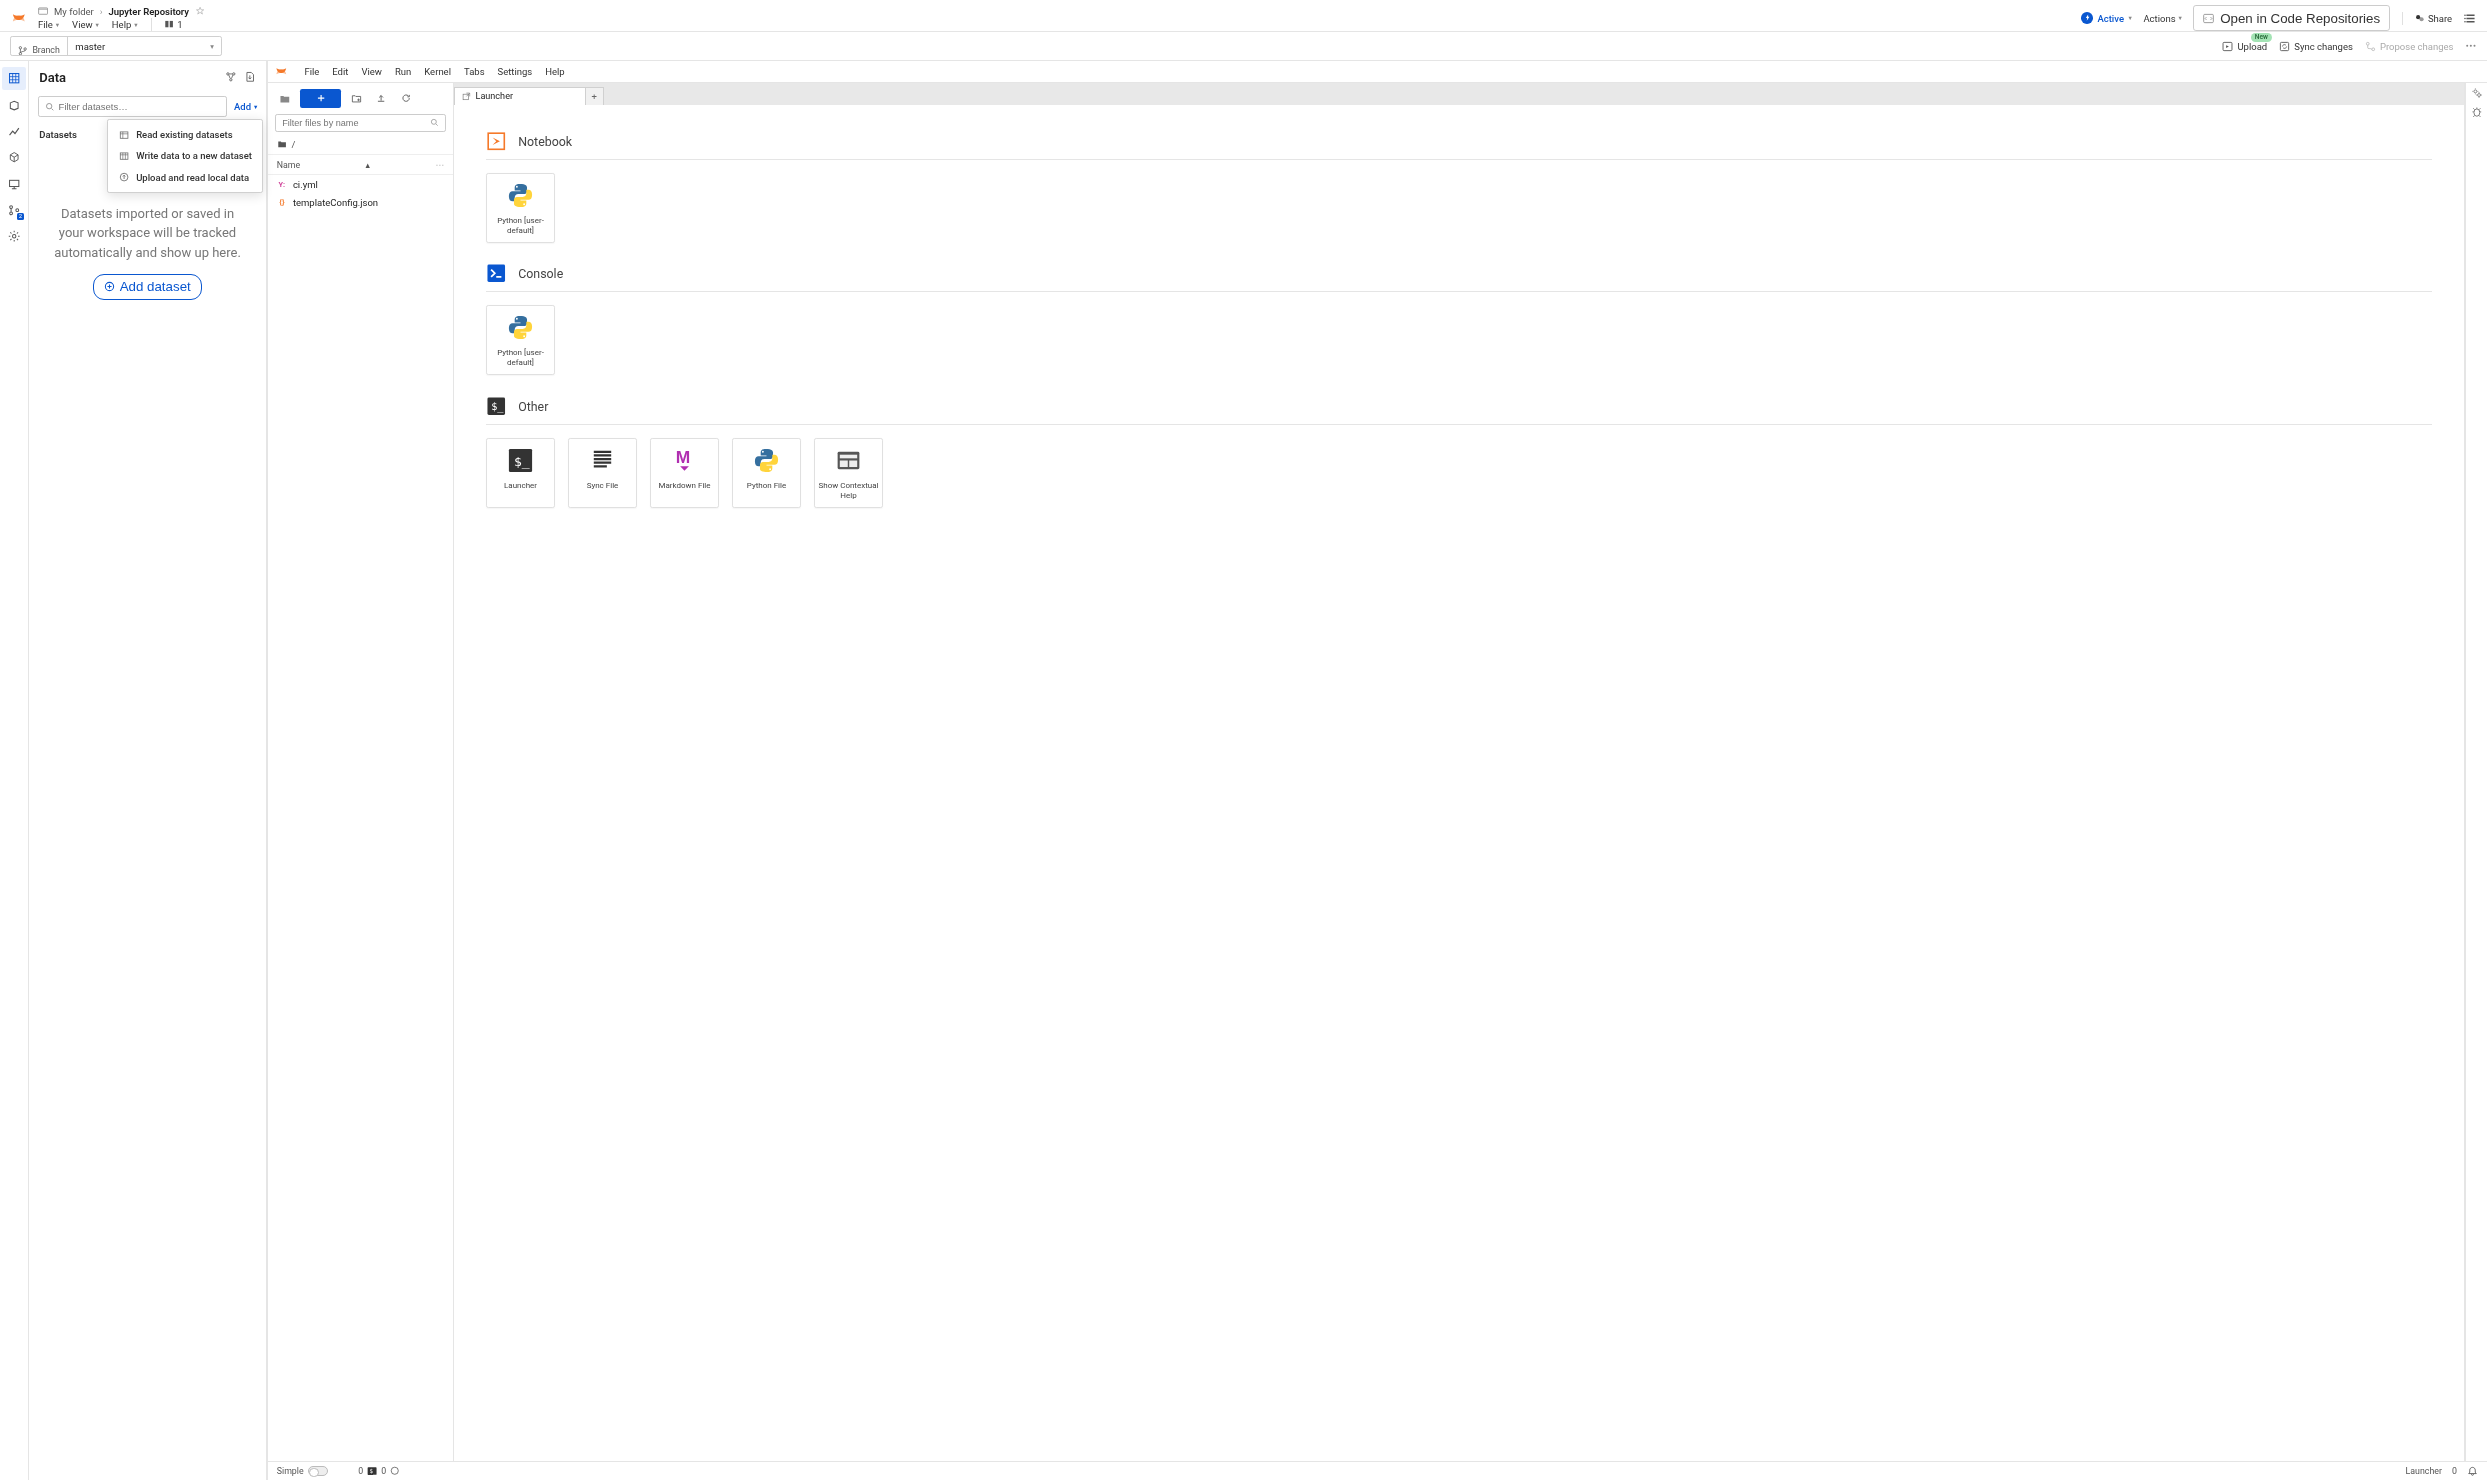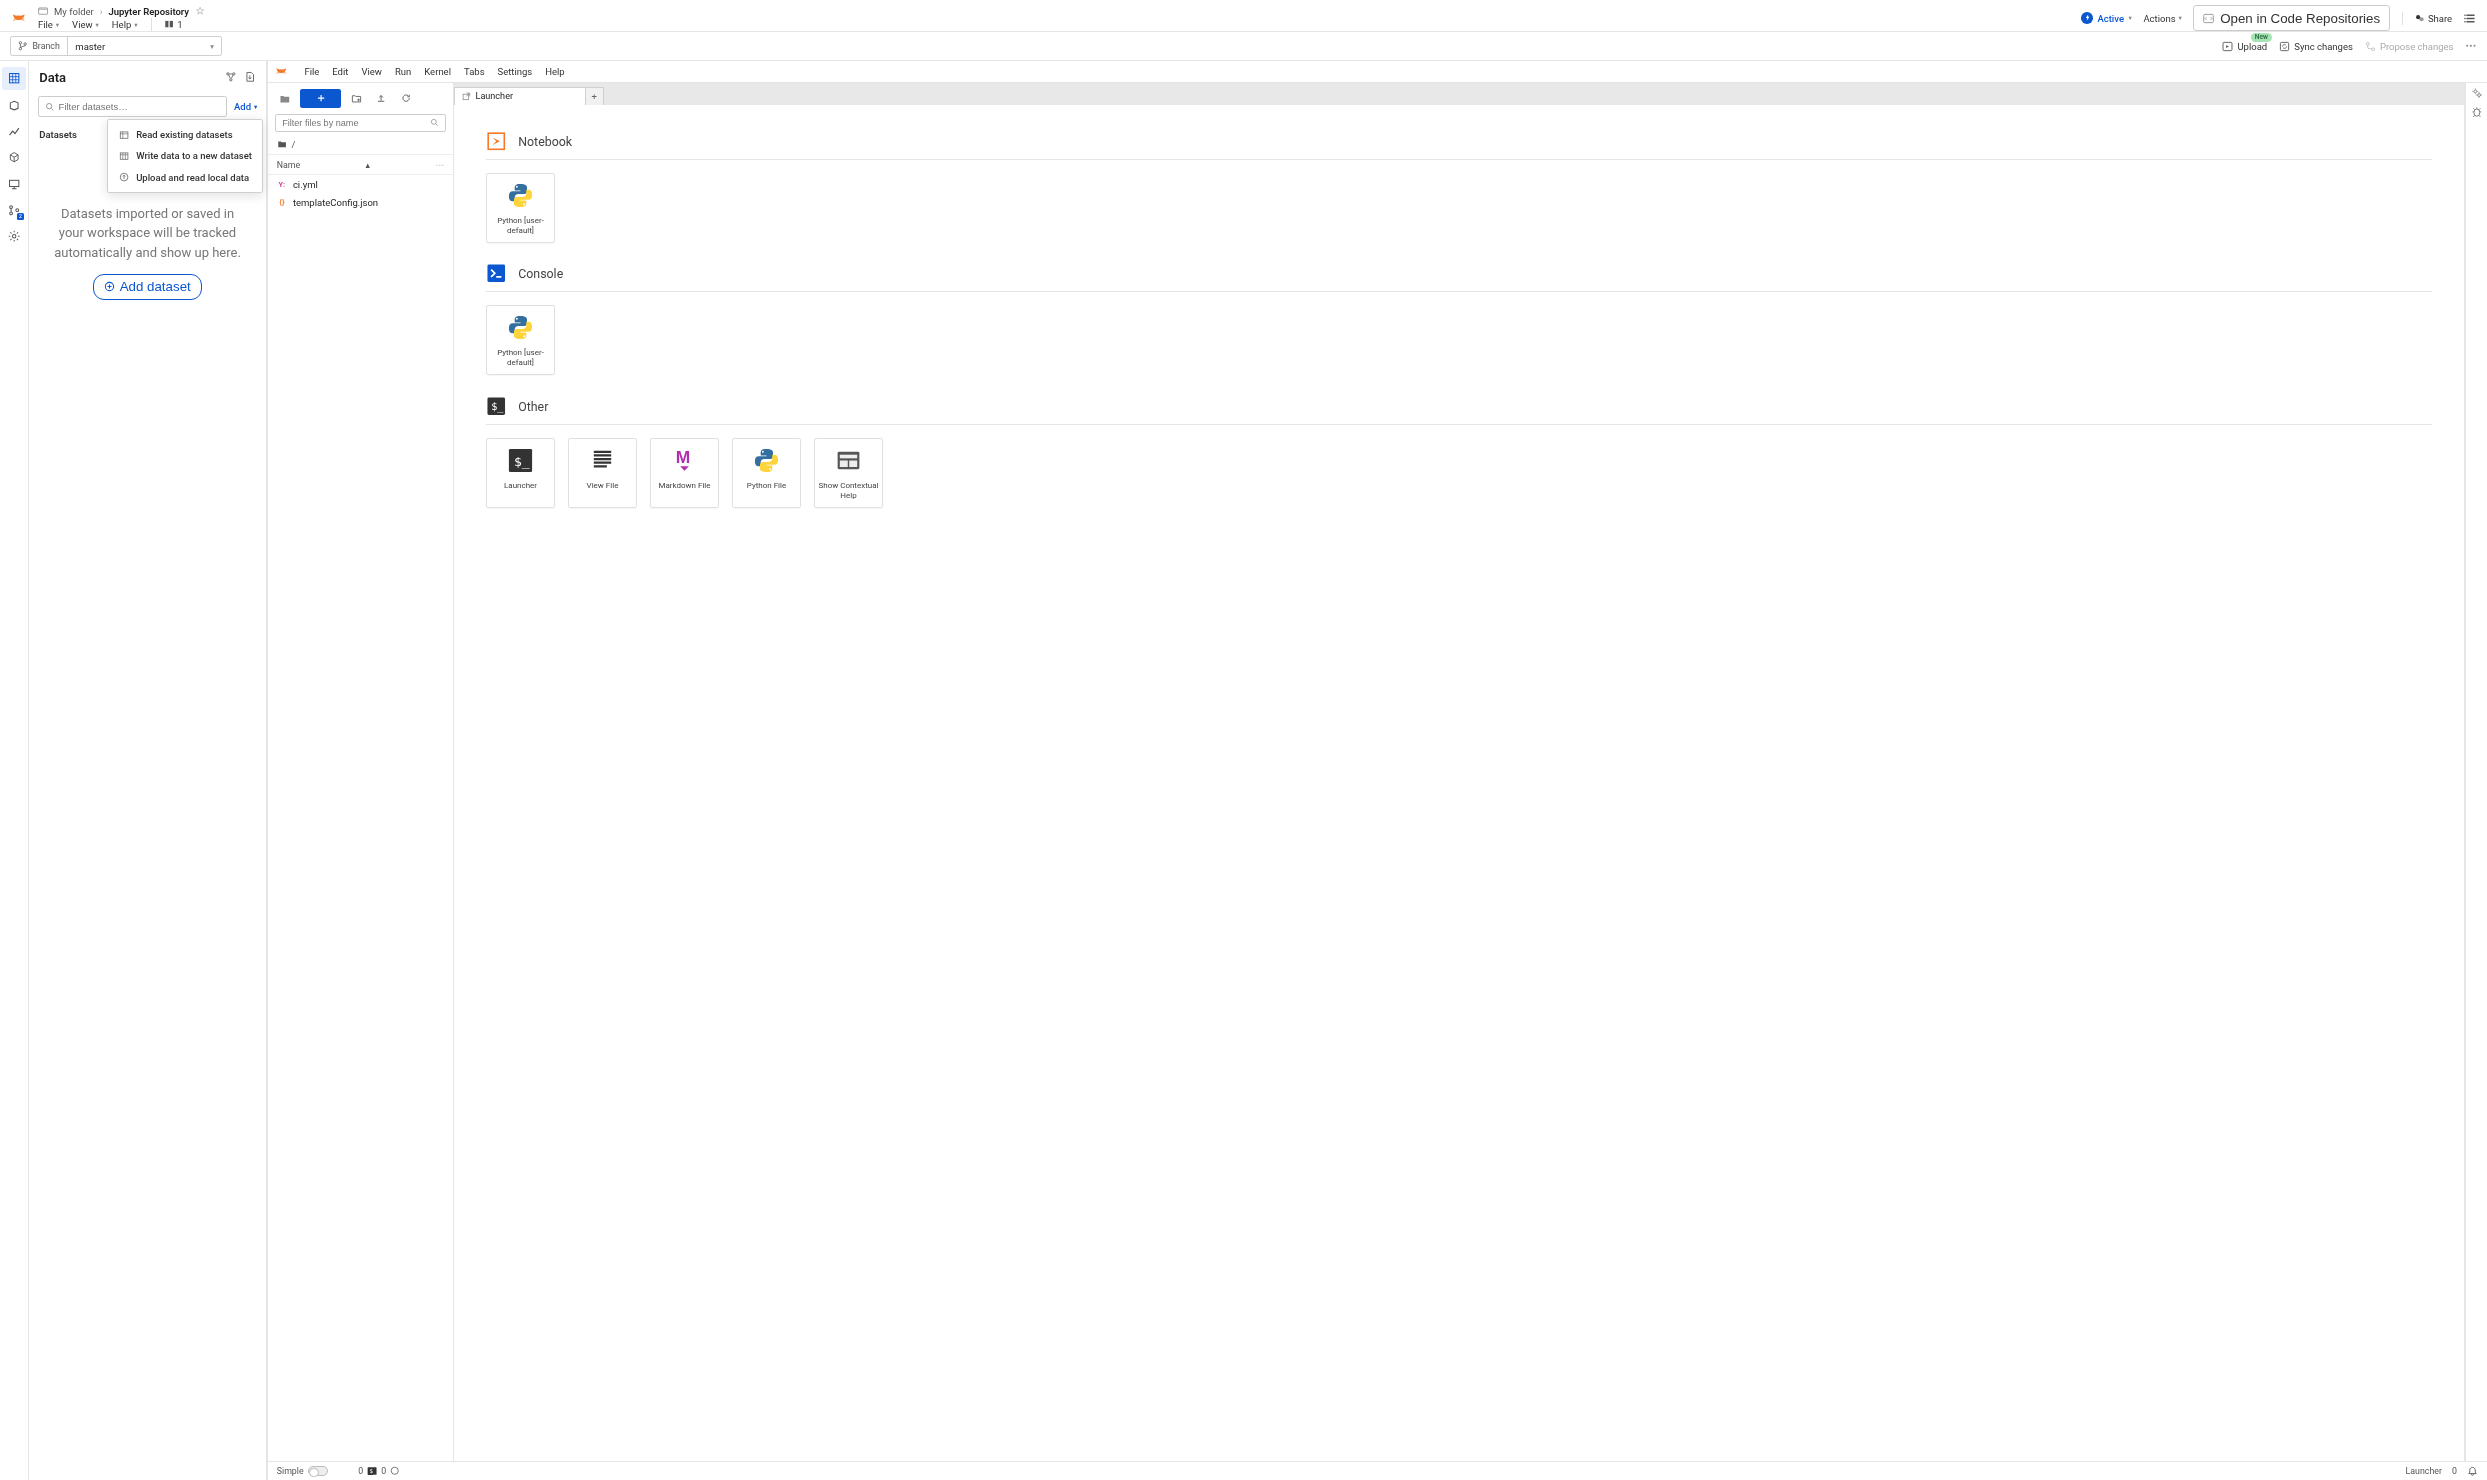--- a/index.html
+++ b/index.html
@@ -21,21 +21,21 @@
 .top-right { display: flex; align-items: center; gap: 11.7px; }
 .status-active { display: flex; align-items: center; gap: 4.4px; color: #0a57d0; font-weight: 500; cursor: pointer; }
 .status-dot { width: 11.7px; height: 11.7px; border-radius: 50%; background: #0a57d0; display:flex; align-items:center; justify-content:center; }
 .status-dot svg { fill:#fff; width:7.3px; height:7.3px; }
 .btn-outline { border: 0.7px solid #ccc; border-radius: 2.9px; padding: 4.4px 8.8px; display: flex; align-items: center; gap: 5.9px; cursor: pointer; background:#fff; color:#333; }
 .icon-btn { cursor: pointer; color:#555; }
 
 
 .sub-header { display: flex; align-items: center; height: 29px; border-bottom: 0.7px solid #e5e5e5; padding: 0 10.2px; justify-content: space-between; }
 .branch-select { display: flex; align-items: center; border: 0.7px solid #d0d0d0; border-radius: 2.2px; height: 20.5px; min-width: 212px; cursor: pointer; }
-.branch-label { display: flex; align-items: center; gap: 4.4px; padding: 0 7.3px; border-right: 0.7px solid #d0d0d0; height:100%; color:#555; font-size:8.8px; }
+.branch-label { display: flex; align-items: flex-end; gap: 4.4px; padding: 0 7.3px; border-right: 0.7px solid #d0d0d0; height:100%; color:#555; font-size:8.8px; }
 .branch-val { padding: 0 7.3px; flex:1; }
 .branch-caret { padding: 0 7.3px; color:#888; font-size:7.3px; }
 .sub-right { display:flex; align-items:center; gap: 11.7px; }
 .sub-action { display:flex; align-items:center; gap:4.4px; cursor:pointer; color:#333; position:relative; }
 .sub-action.disabled { color:#aaa; }
 .new-badge { position:absolute; top:-8px; right:-4.4px; background:#a3e3b4; color:#2a6a3b; font-size:6.6px; padding:0.7px 3.7px; border-radius:5.9px; font-weight:600; }
 
 
 .main { display:flex; flex:1; overflow:hidden; }
 .icon-rail { width:29px; background:#fff; border-right:0.7px solid #e5e5e5; display:flex; flex-direction:column; align-items:center; padding-top:5.9px; gap:2.9px; }
@@ -557,21 +557,21 @@
                       </svg>
                     </span>
                   <span class="lc-label">Launcher</span>
                 </div>
                 <div class="launch-card">
                   <span class="lc-ico">
                       <svg viewBox="0 0 40 40">
                         <path d="M8 8h24M8 13h24M8 18h24M8 23h24M8 28h18" stroke="#333" stroke-width="3"></path>
                       </svg>
                     </span>
-                  <span class="lc-label">View File</span>
+                  <span class="lc-label">Sync File</span>
                 </div>
                 <div class="launch-card">
                   <span class="lc-ico">
                       <svg viewBox="0 0 40 40" style="font-size:13px">
                         <text x="8" y="24" fill="#b02fb0" font-size="24" font-weight="800" font-family="Arial">M</text>
                         <path d="M14 28l6 6 6-6z" fill="#b02fb0"></path>
                       </svg>
                     </span>
                   <span class="lc-label">Markdown File</span>
                 </div>

